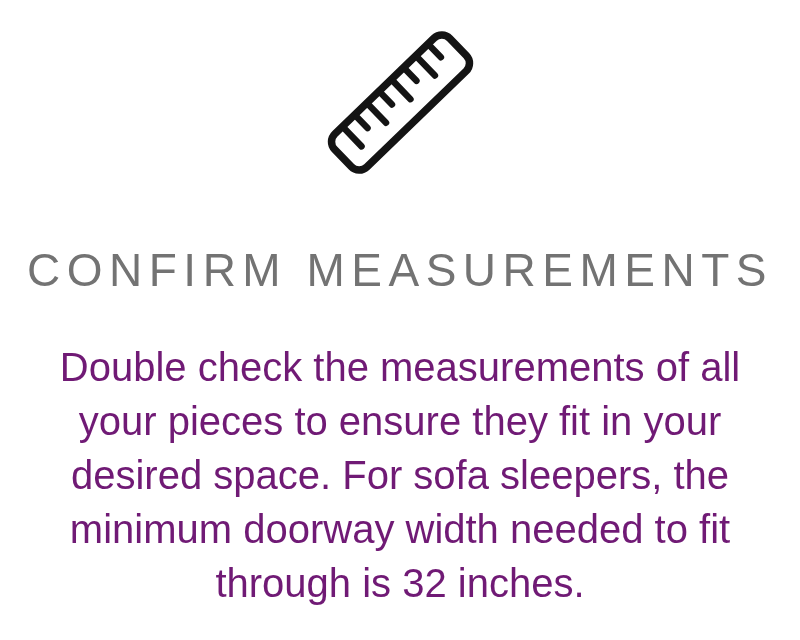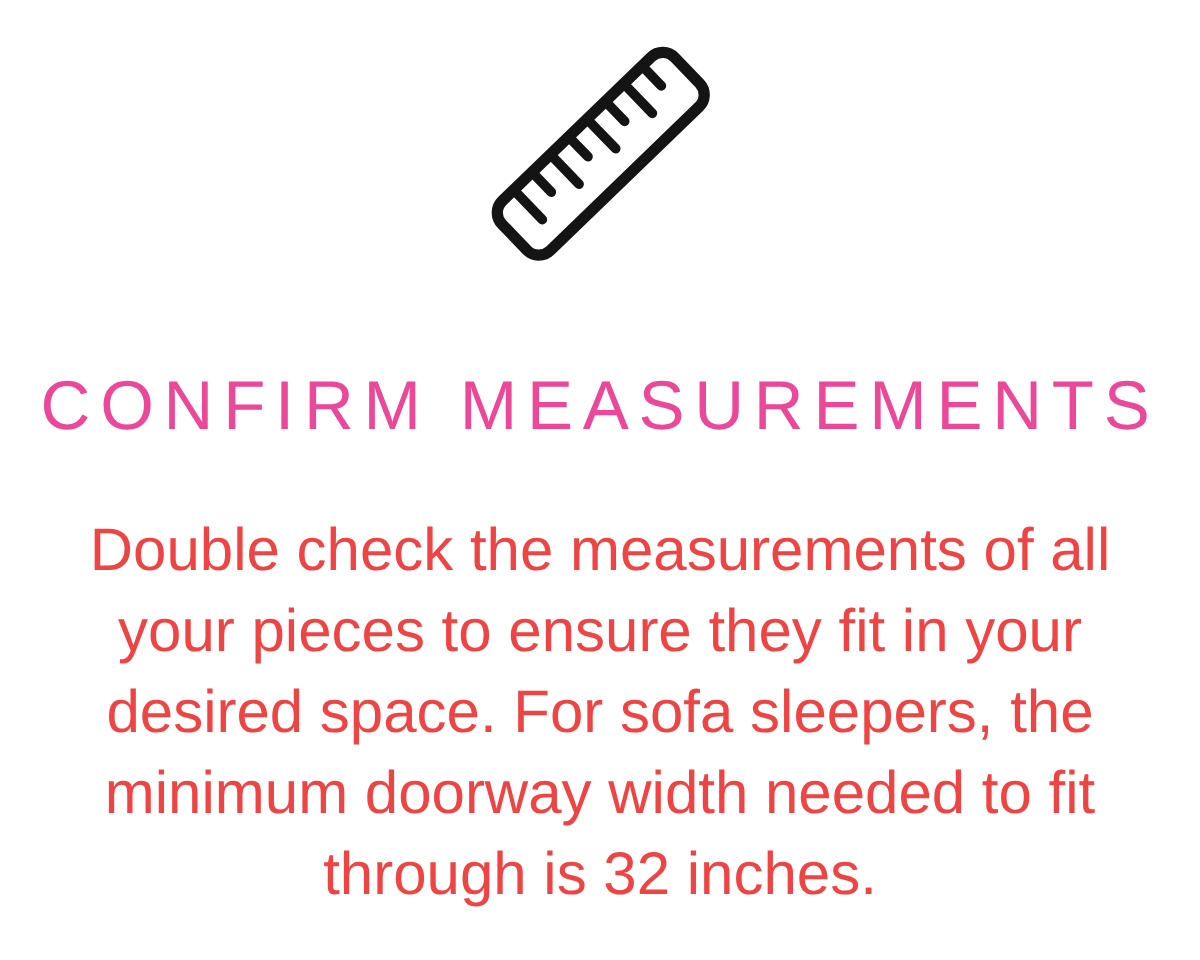--- a/index.html
+++ b/index.html
@@ -50,21 +50,21 @@
         <line x1="68" y1="73" x2="68" y2="97" stroke-width="6.5"></line>
         <line x1="85" y1="73" x2="85" y2="88" stroke-width="6.5"></line>
         <line x1="102" y1="73" x2="102" y2="97" stroke-width="6.5"></line>
         <line x1="119" y1="73" x2="119" y2="88" stroke-width="6.5"></line>
         <line x1="136" y1="73" x2="136" y2="97" stroke-width="6.5"></line>
         <line x1="153" y1="73" x2="153" y2="88" stroke-width="6.5"></line>
       </g>
     </svg>
   </div>
 
-  <h1 class="heading" style="color: #ec4899;">CONFIRM MEASUREMENTS</h1>
+  <h1 class="heading" style="color: #737373;">CONFIRM MEASUREMENTS</h1>
 
-  <p class="body-text" style="color: #ef4444;">Double check the measurements of all
+  <p class="body-text" style="color: #701a75;">Double check the measurements of all
 your pieces to ensure they fit in your
 desired space. For sofa sleepers, the
 minimum doorway width needed to fit
 through is 32 inches.</p>
 
 </div>
 
 </body></html>

